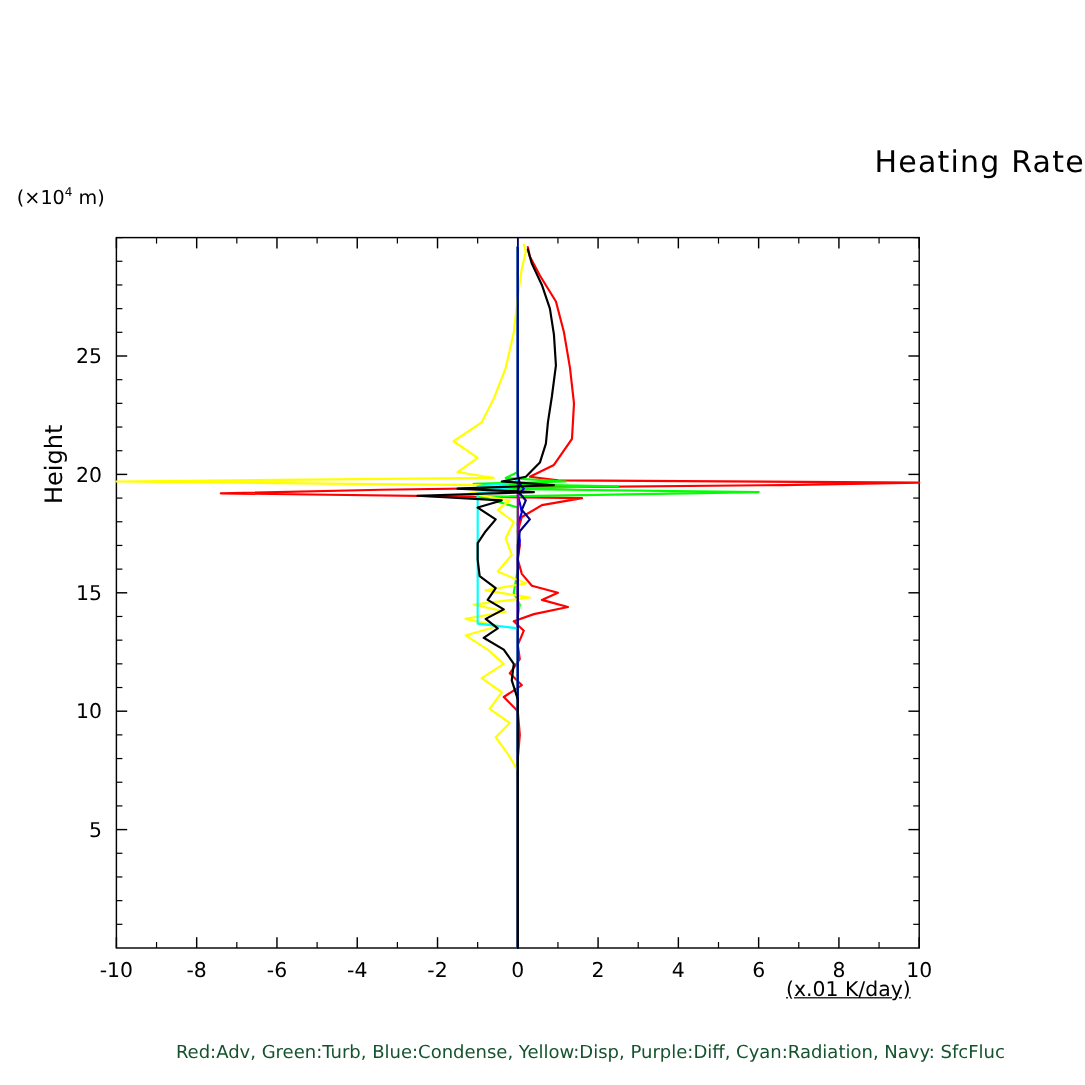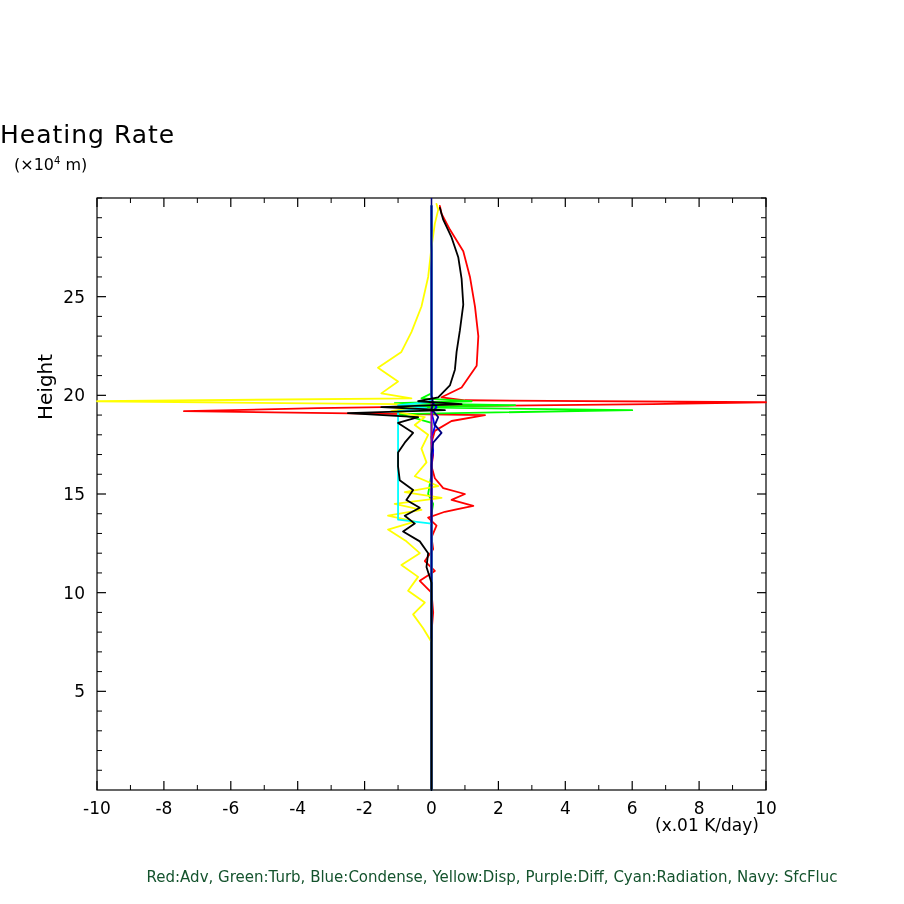--- a/index.html
+++ b/index.html
@@ -18,21 +18,21 @@
     position: relative;
     width: 904px;
     height: 904px;
     background: #ffffff;
   }
   .chart-title {
     position: absolute;
     left: 0;
     top: 120px;
     width: 904px;
-    text-align: left;
+    text-align: right;
     font-size: 25px;
     letter-spacing: 1px;
     color: #000000;
   }
   .ylabel-unit {
     position: absolute;
     left: 14px;
     top: 155px;
     font-size: 16px;
     color: #000000;
@@ -51,20 +51,21 @@
     transform: rotate(-90deg);
     transform-origin: left top;
     white-space: nowrap;
   }
   .xlabel-unit {
     position: absolute;
     left: 655px;
     top: 815px;
     font-size: 17px;
     white-space: nowrap;
+    text-decoration: underline;
   }
   .caption {
     position: absolute;
     left: 0;
     top: 868px;
     width: 904px;
     text-align: center;
     font-size: 15px;
     color: #14532d;
     white-space: nowrap;

